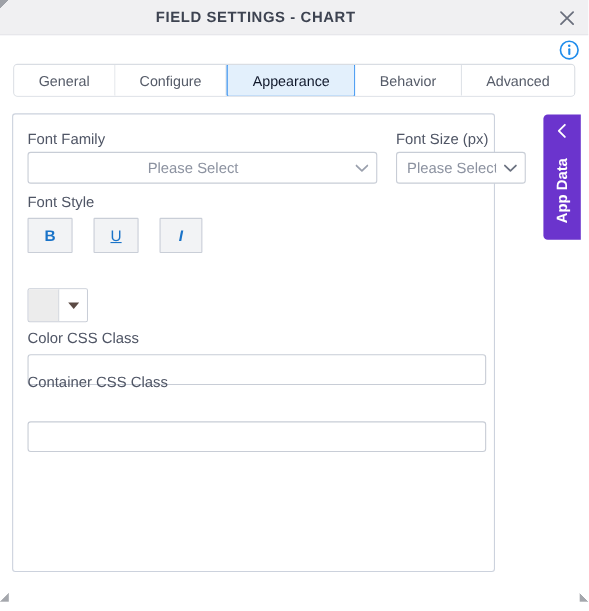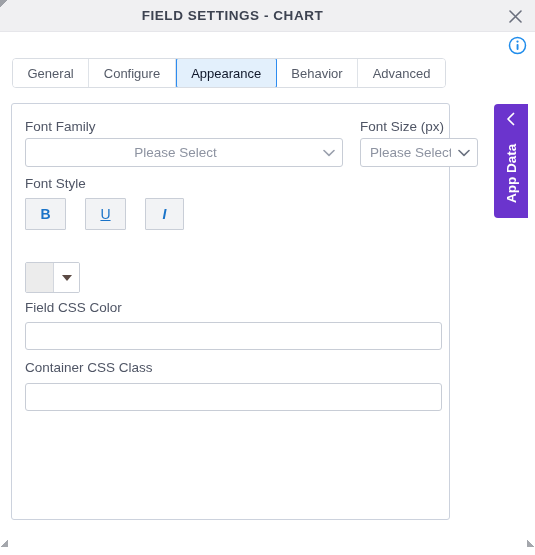--- a/index.html
+++ b/index.html
@@ -53,21 +53,21 @@
     right: 8px; top: 36px;
     width: 19px; height: 19px;
     cursor: pointer;
   }
   .info-icon svg { display: block; }
 
   
   .tabbar {
     position: absolute;
     left: 12px; top: 58px;
-    width: 434px; height: 30px;
+    width: 511px; height: 30px;
     display: flex;
     border: 1px solid #d9dde3;
     border-radius: 4px;
     background: #ffffff;
     box-sizing: border-box;
     overflow: hidden;
   }
   .tab {
     flex: 1 1 auto;
     display: flex;
@@ -335,24 +335,24 @@
 
 </div>
 
 <div class="color-picker">
   <div class="color-swatch"></div>
   <div class="color-caret">
     <div class="tri-down"></div>
   </div>
 </div>
 
-<div class="field-label" style="left:25px; top:300px;">Field CSS Color</div>
+<div class="field-label" style="left:25px; top:300px;">Color CSS Class</div>
 <input class="text-input" style="top: 322px;" type="text" value="" placeholder="">
 
-<div class="field-label" style="left:25px; top:360px;">Container CSS Class</div>
+<div class="field-label" style="left:25px; top:340px;">Container CSS Class</div>
 <input class="text-input" style="top: 383px;" type="text" value="" placeholder="">
 
 <div class="app-data-tab">
   <div class="app-data-chev">
     <svg width="10" height="14" viewBox="0 0 10 14">
       <path d="M7.5 1.5 L2 7 L7.5 12.5" stroke="#ffffff" stroke-width="1.7" fill="none" stroke-linecap="round" stroke-linejoin="round"></path>
     </svg>
   </div>
   <div class="app-data-label">App Data</div>
 </div>

